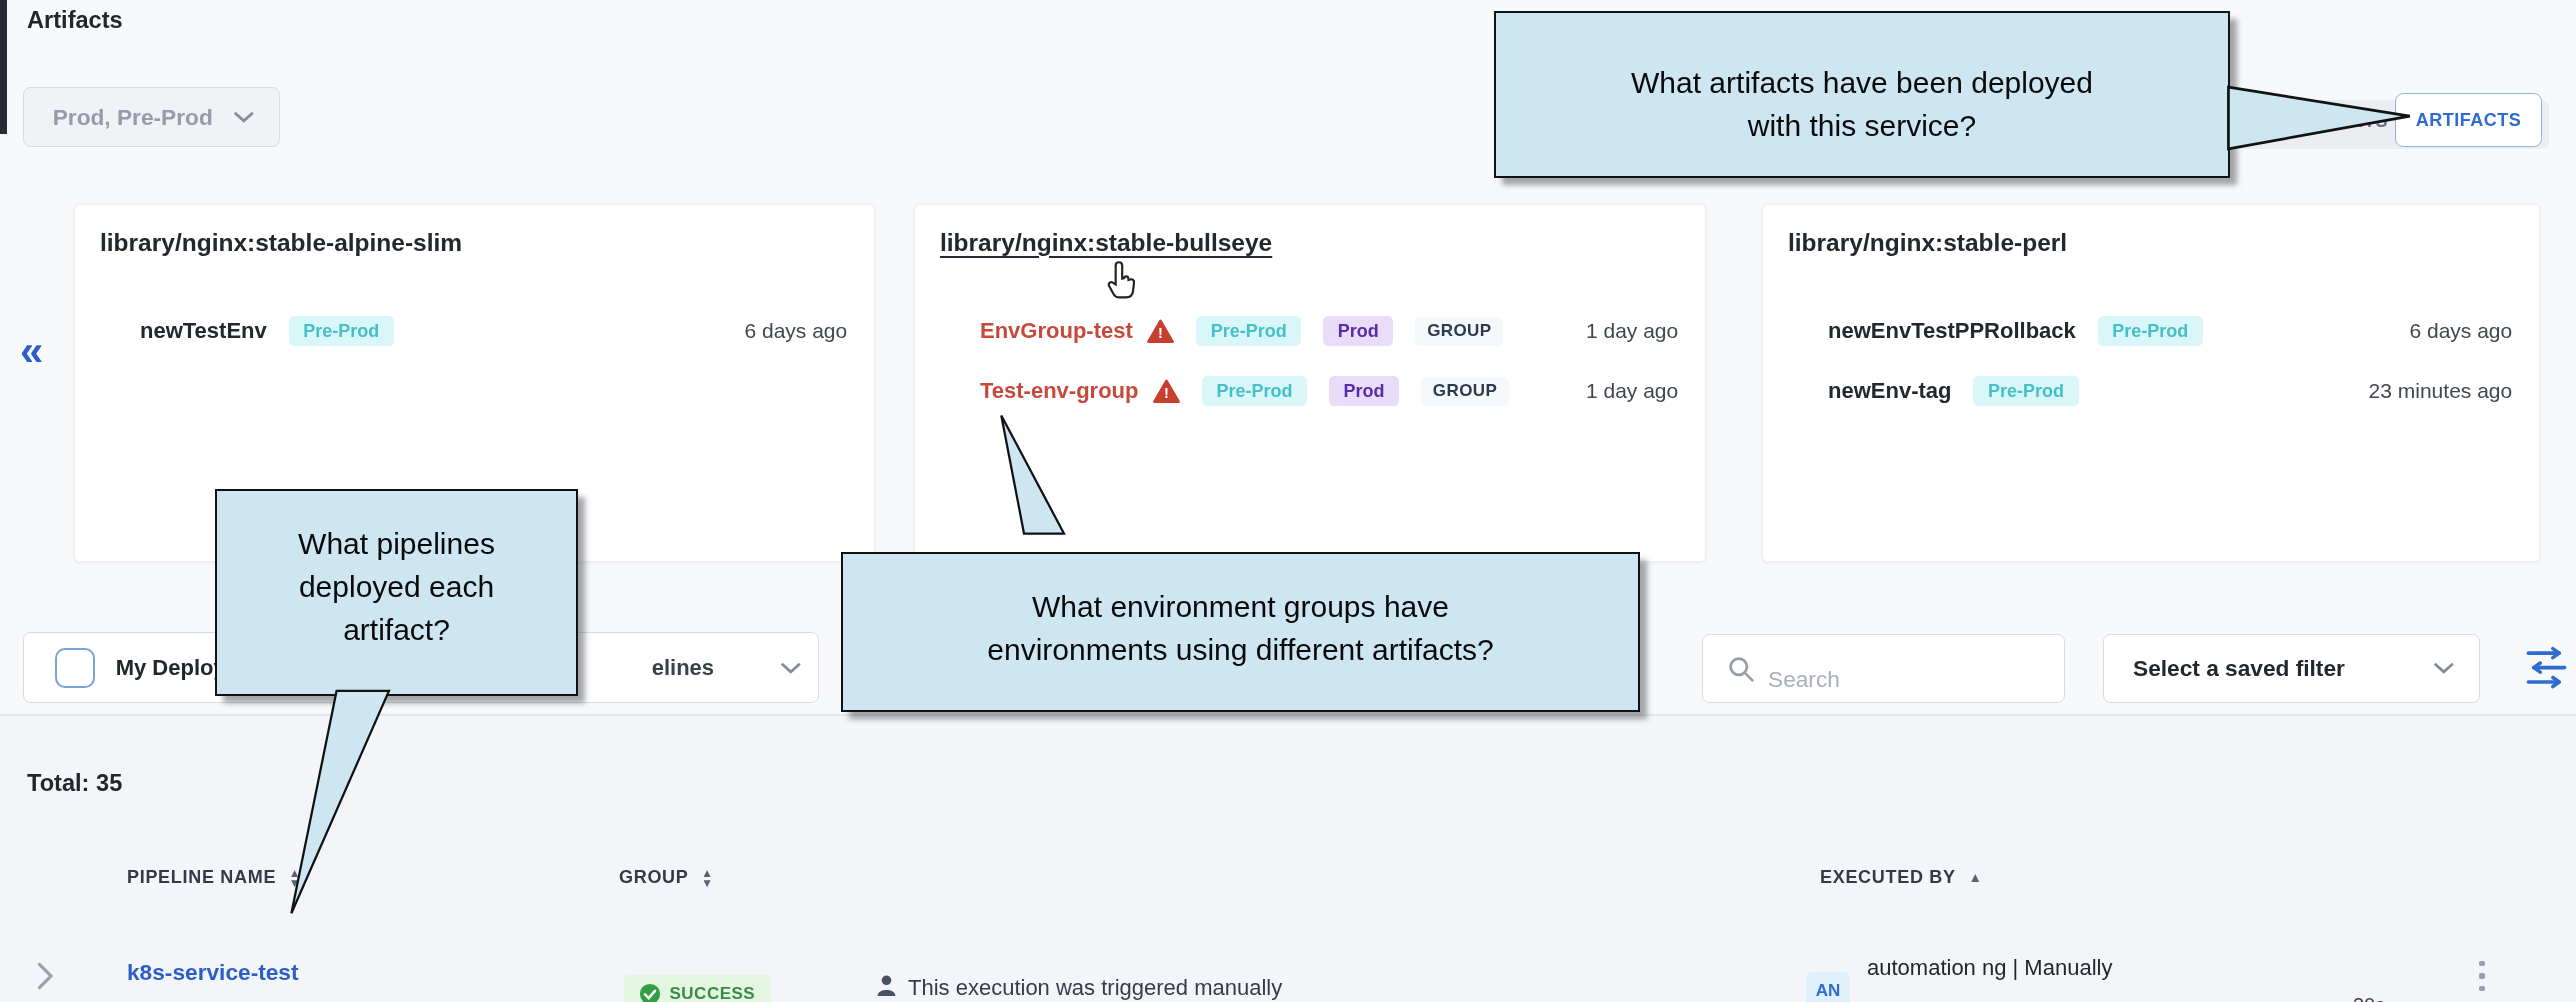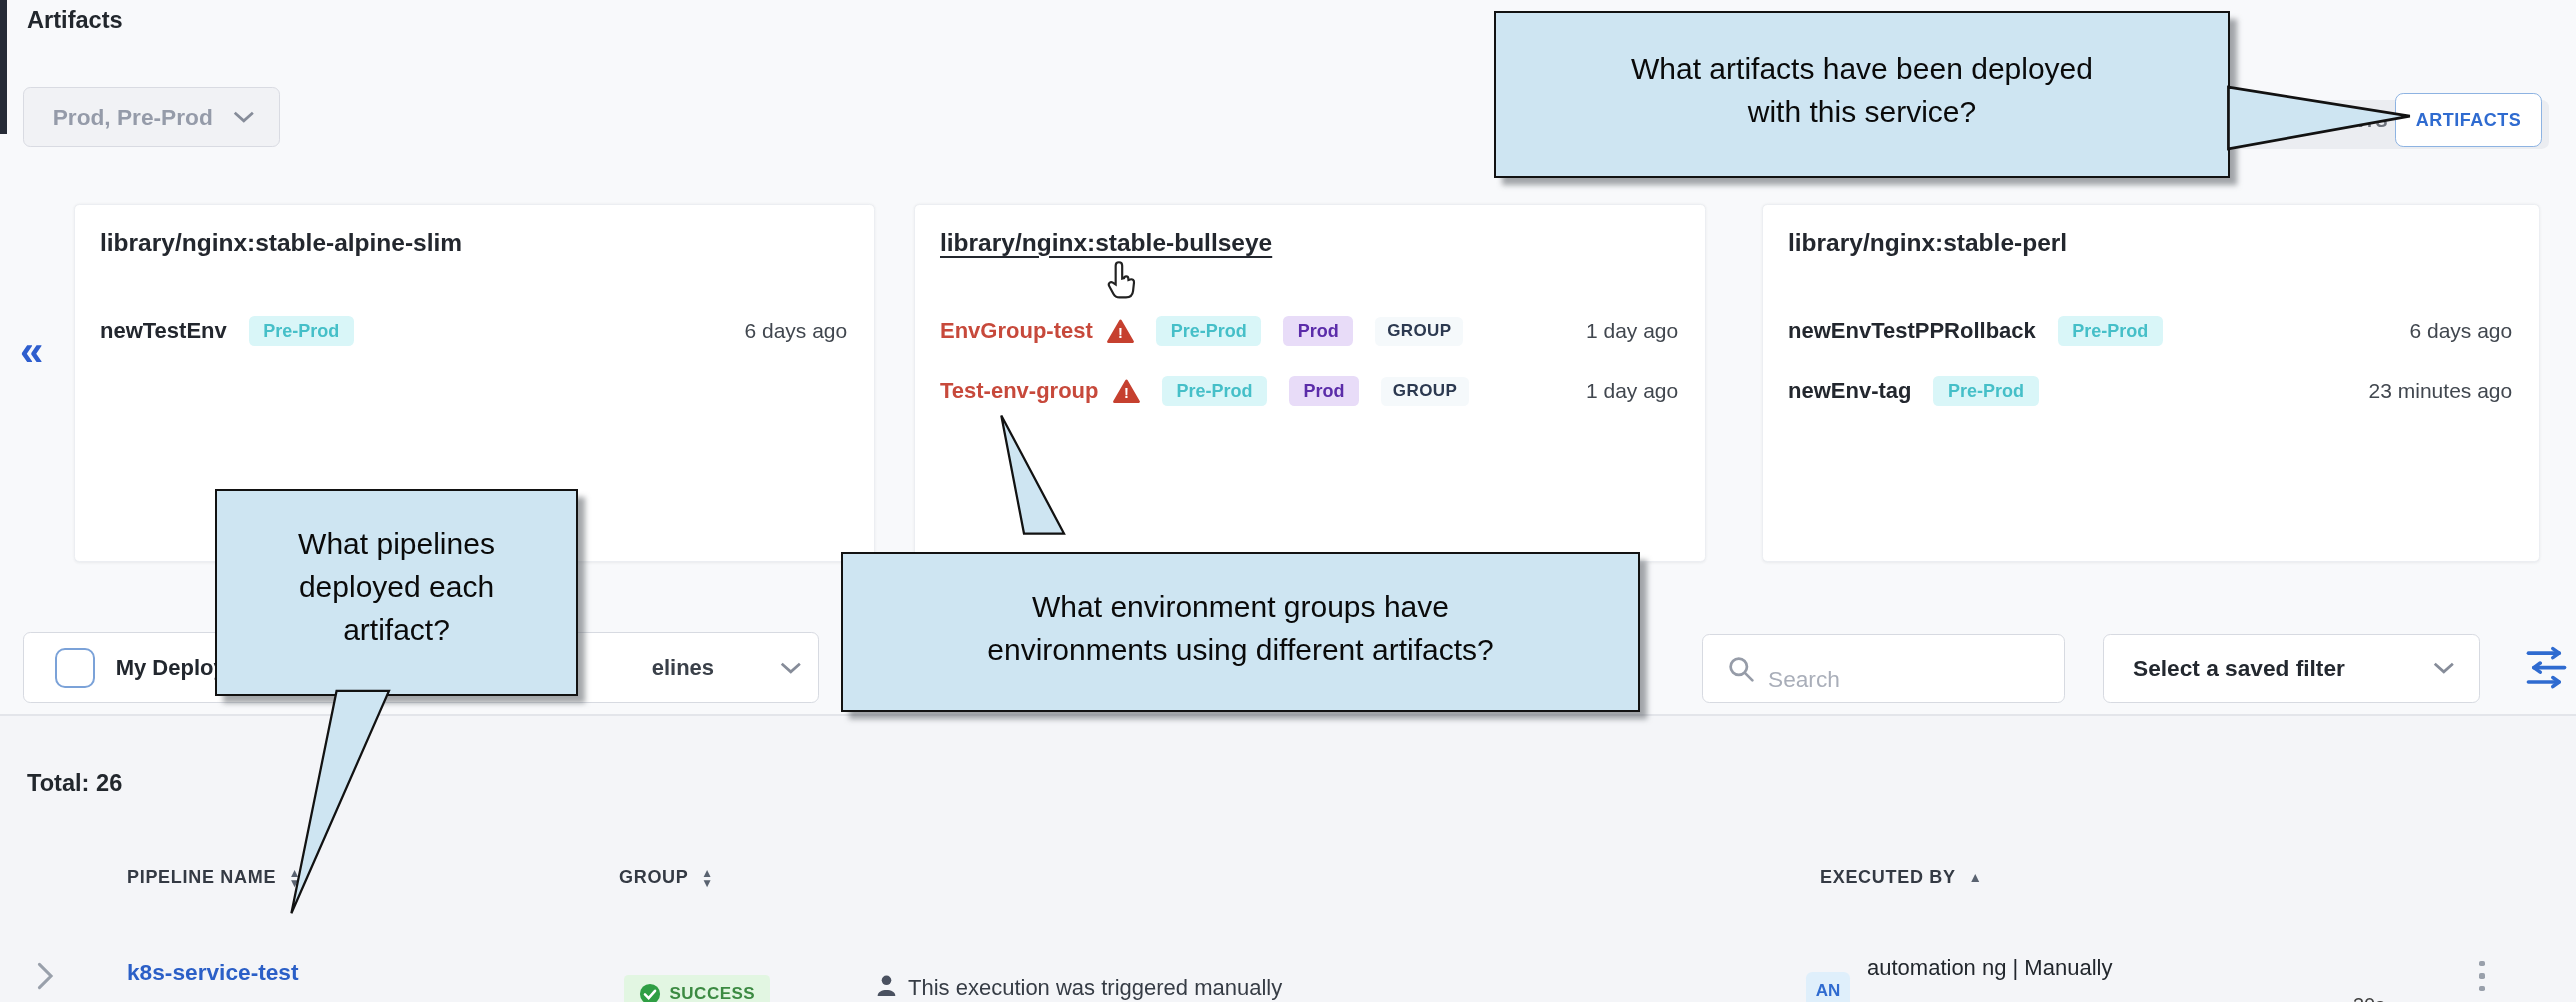--- a/index.html
+++ b/index.html
@@ -28,38 +28,38 @@
   
   .card{position:absolute;top:204px;height:358px;background:#fff;border:0.9px solid #eceef2;border-radius:5.4px;
     box-shadow:0 0.9px 2.7px rgba(40,50,60,.07);}
   .card1{left:74px;width:801px;}
   .card2{left:914px;width:792px;}
   .card3{left:1762px;width:778px;}
   .card-title{position:absolute;left:25px;top:23.6px;font-size:24.5px;font-weight:700;color:#23272e;}
   .card-title.linked{text-decoration:underline;text-decoration-thickness:1.8px;text-underline-offset:4.5px;cursor:pointer;}
   .env-row{position:absolute;left:25px;right:25px;height:38px;display:flex;align-items:center;}
   .row1{top:107px;} .row2{top:167px;}
-  .env-name{font-size:22px;font-weight:700;color:#23272e;}
+  .env-name{font-size:22px;font-weight:700;color:#23272e;margin-left:40px;}
   .env-name.danger{color:var(--danger,#c7493b);}
   .warn{width:27px;height:25px;margin-left:14.5px;flex:none;}
   .badge{display:inline-block;padding:4.5px 14.5px;border-radius:5.4px;font-size:18px;font-weight:700;margin-left:22px;white-space:nowrap;}
   .badge.preprod{background:var(--preprod-bg,#d9f6f8);color:var(--preprod-text,#45bfc8);}
   .badge.prod{background:var(--prod-bg,#e8dcf8);color:var(--prod-text,#5b2ca9);}
   .badge.group{background:var(--group-bg,#f5f9fb);color:var(--group-text,#2c3950);font-size:17px;padding:4.5px 11.8px;letter-spacing:0.4px;}
   .env-time{position:absolute;right:1.8px;font-size:21px;color:#41474f;font-weight:500;}
 
   .collapse-btn{position:absolute;left:20px;top:330px;font-size:42px;font-weight:700;color:#2e5ece;cursor:pointer;line-height:42px;}
 
   .hand-cursor{position:absolute;left:1104px;top:259px;width:38px;height:44px;z-index:5;}
 
   
   .callout{position:absolute;background:var(--callout-bg,#cee5f2);border:2.7px solid #121212;
     box-shadow:8.2px 8.2px 5.4px rgba(90,95,100,.55);z-index:20;text-align:center;color:#0a0a0a;}
   .callout .ln{font-size:30px;line-height:43px;font-weight:400;}
-  .co-artifacts{left:1494px;top:11px;width:736px;height:167px;padding-top:34px;}
+  .co-artifacts{left:1494px;top:11px;width:736px;height:167px;padding-top:48px;}
   .co-envgroups{left:841px;top:552px;width:799px;height:160px;padding-top:31px;}
   .co-pipelines{left:215px;top:489px;width:363px;height:207px;padding-top:31px;}
   .tail{position:absolute;z-index:21;overflow:visible;}
   .tail polygon{fill:var(--callout-bg,#cee5f2);stroke:#121212;}
 
   
   .filter-wrap{position:absolute;left:22.7px;top:632px;width:796px;height:71px;background:#fff;
     border:0.9px solid #d7dae1;border-radius:7.3px;}
   .checkbox{position:absolute;left:31px;top:14.5px;width:40px;height:40px;border:2.7px solid #7ba2d8;border-radius:10px;background:#fff;}
   .cb-label{position:absolute;left:92px;top:22px;font-size:22px;font-weight:600;color:#22272e;white-space:nowrap;}
@@ -234,21 +234,21 @@
       <line x1="12" y1="26" x2="46" y2="26"></line>
         <path d="M12 26 l7 -5 M12 26 l7 5" fill="none"></path>
       <line x1="6" y1="42" x2="40" y2="42"></line>
         <path d="M40 42 l-7 -5 M40 42 l-7 5" fill="none"></path>
     </g>
   </svg>
 
   <div class="divider"></div>
   <div class="lower-bg"></div>
 
-  <div class="total">Total: 26</div>
+  <div class="total">Total: 35</div>
 
   <div class="th th-pipeline">
     <span>PIPELINE NAME</span>
     <span class="sort">
         <span>▲</span>
         <span>▼</span>
       </span>
   </div>
   <div class="th th-status">
     <span>GROUP</span>

